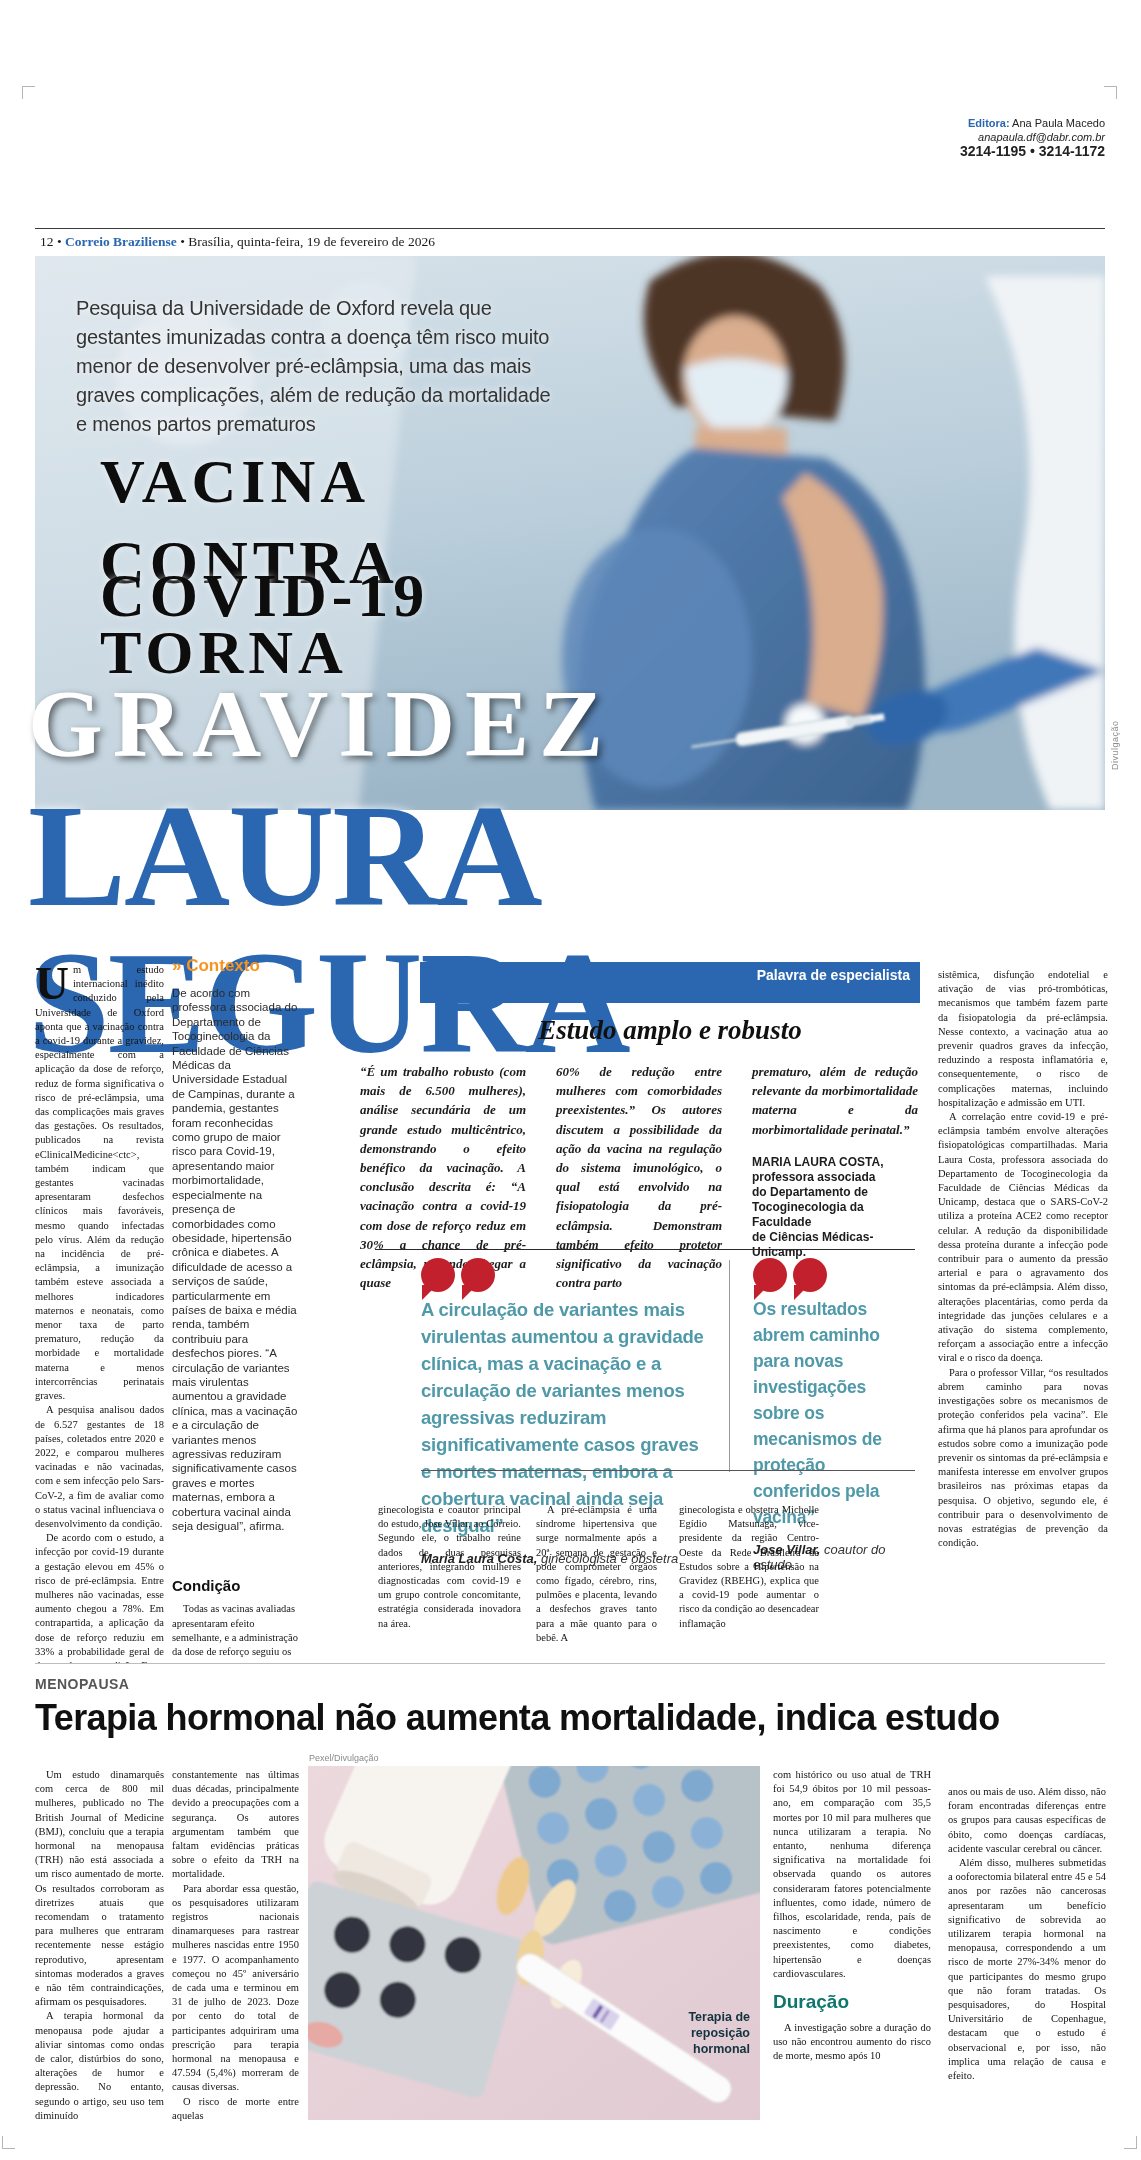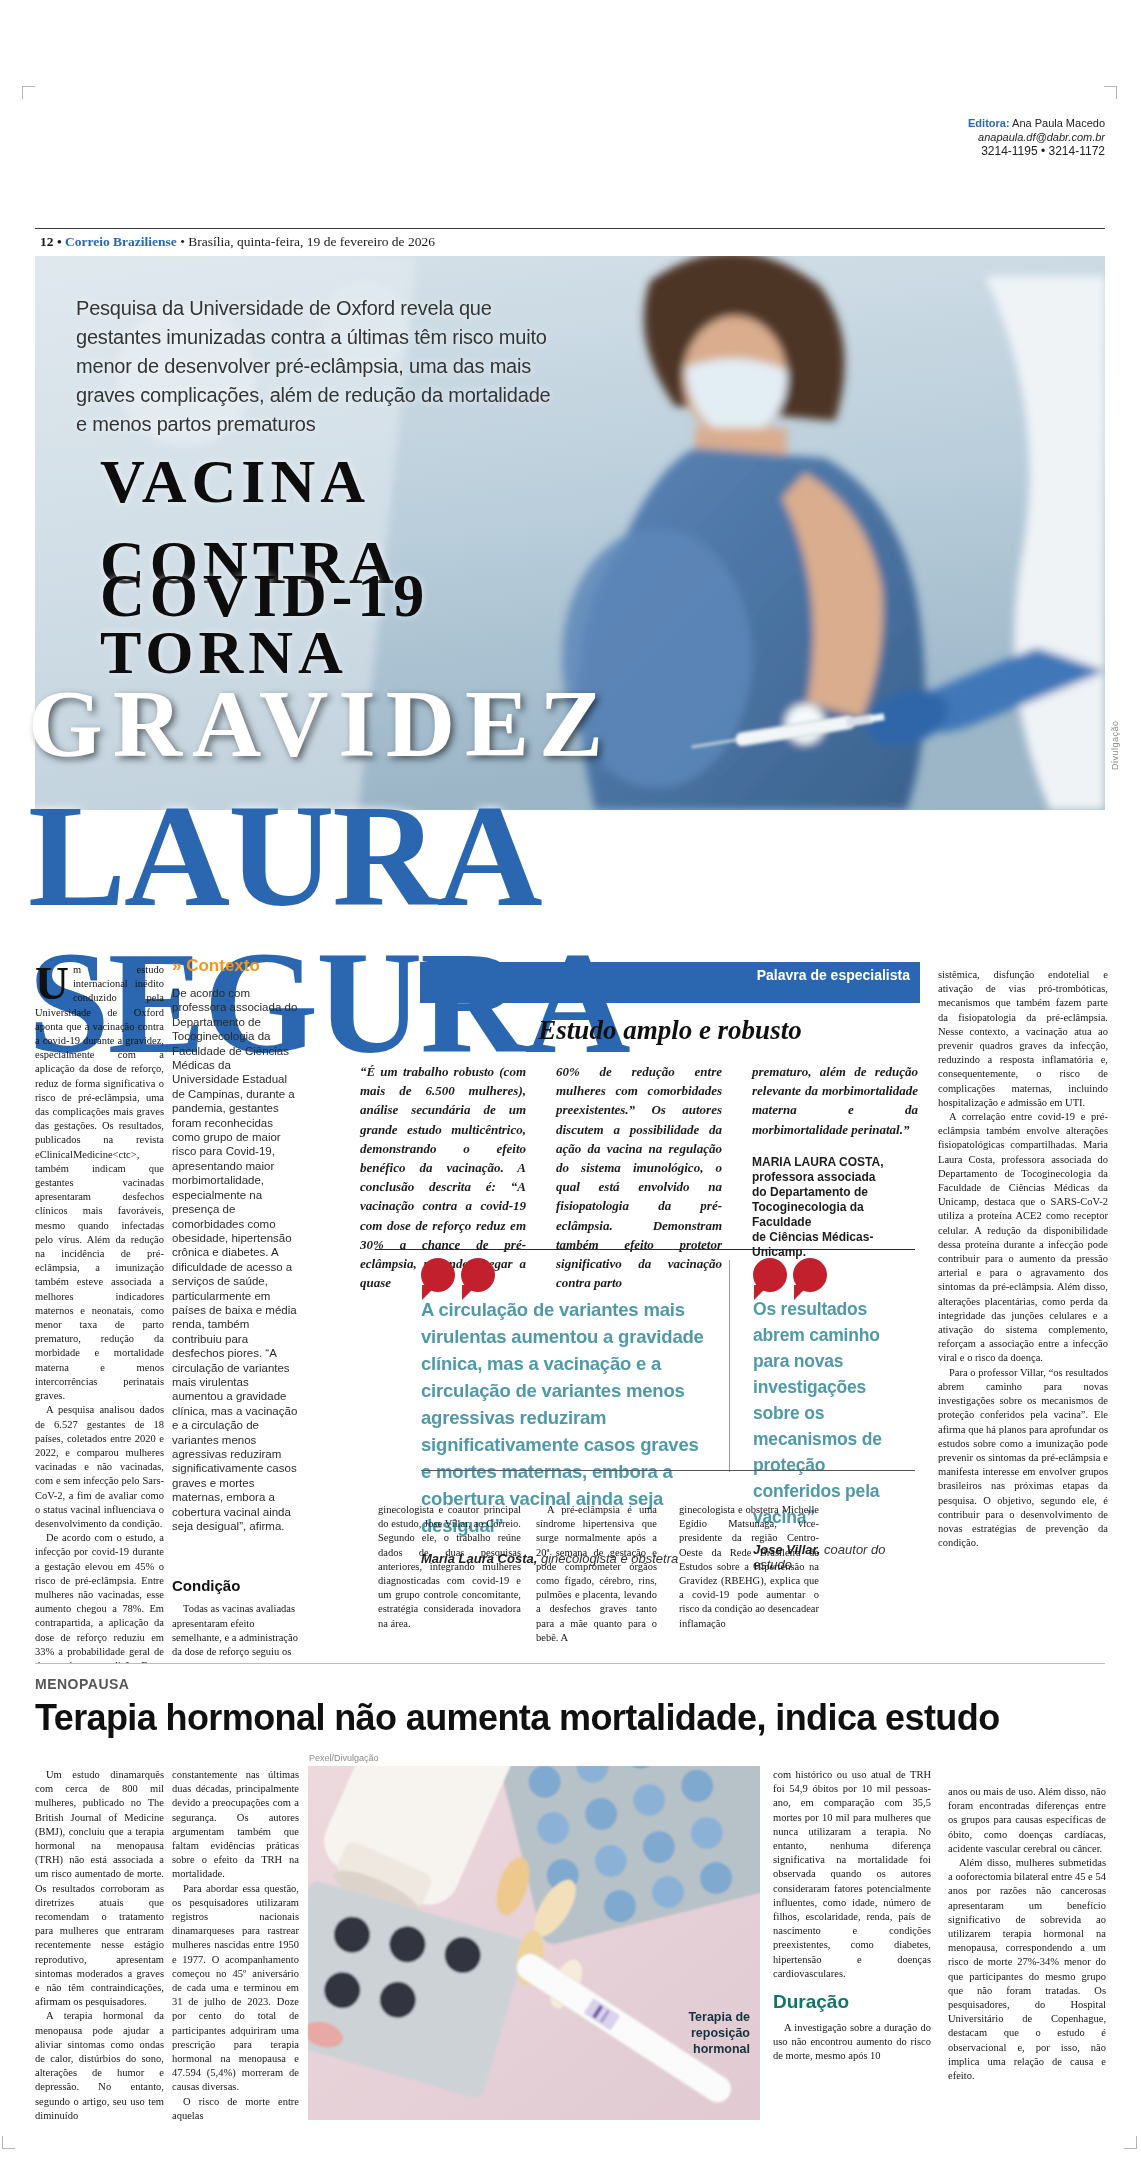--- a/index.html
+++ b/index.html
@@ -10,24 +10,24 @@
   .crop.tl{left:22px;top:86px;border-left-width:1px;border-top-width:1px;}
   .crop.tr{right:24px;top:86px;border-right-width:1px;border-top-width:1px;}
   .crop.bl{left:2px;top:2136px;border-left-width:1px;border-bottom-width:1px;}
   .crop.br{right:4px;top:2136px;border-right-width:1px;border-bottom-width:1px;}
   
   .masthead{position:absolute;left:30px;top:76px;font:bold 146px/1 "Liberation Sans",sans-serif;
             color:#2b67b0;letter-spacing:-6px;}
   .editor{position:absolute;right:36px;top:116px;text-align:right;font:11px/14px "Liberation Sans",sans-serif;color:#222;}
   .ed-label{color:#2b67b0;font-weight:bold;}
   .ed-mail{font-style:italic;}
-  .ed-phones{font-weight:normal;font-size:12px;}
+  .ed-phones{font-weight:bold;font-size:14px;}
   .toprule{position:absolute;left:35px;top:228px;width:1070px;border-top:1.5px solid #3a3a3a;}
   .dateline{position:absolute;left:40px;top:234px;font:13.5px "Liberation Serif",serif;color:#1a1a1a;}
-  .dl-num{font-weight:bold;}
+  .dl-num{font-weight:normal;}
   .dl-paper{font-weight:bold;color:#2b67b0;}
   
   .hero{position:absolute;left:35px;top:256px;width:1070px;height:554px;overflow:hidden;background:#b9cdda;}
   .vert-credit{position:absolute;left:1110px;top:770px;transform-origin:0 0;transform:rotate(-90deg);
                font:9px "Liberation Sans",sans-serif;color:#8d8d8d;letter-spacing:.5px;}
   .lede{position:absolute;left:76px;top:294px;width:478px;font:20px/29px "Liberation Sans",sans-serif;
         color:#343434;text-shadow:0 0 7px rgba(255,255,255,.85);letter-spacing:-.2px;}
   .hl{position:absolute;left:100px;font:bold 62px/1 "Liberation Serif",serif;color:#0d0d0d;
       letter-spacing:5px;text-shadow:0 0 7px rgba(255,255,255,.65);}
   .hl1{top:450px;}.hl2{top:531px;}.hl3{top:564px;}.hl4{top:621px;}
@@ -153,21 +153,21 @@
       <g filter="url(#soft2)" transform="rotate(-9 800 470)">
         <rect x="700" y="462" width="120" height="13" rx="6" fill="#f2f6f8" stroke="#c3d0d8" stroke-width="1.5"></rect>
         <rect x="812" y="464" width="26" height="9" fill="#d7e0e6"></rect>
         <rect x="836" y="465" width="14" height="7" fill="#eef2f5"></rect>
         <rect x="655" y="467" width="46" height="2.5" fill="#cdd8de"></rect>
       </g>
     </svg>
   </div>
   <div class="vert-credit">Divulgação</div>
 
-  <div class="lede">Pesquisa da Universidade de Oxford revela que gestantes imunizadas contra a últimas têm risco muito menor de desenvolver pré-eclâmpsia, uma das mais graves complicações, além de redução da mortalidade e menos partos prematuros</div>
+  <div class="lede">Pesquisa da Universidade de Oxford revela que gestantes imunizadas contra a doença têm risco muito menor de desenvolver pré-eclâmpsia, uma das mais graves complicações, além de redução da mortalidade e menos partos prematuros</div>
 
   <div class="hl hl1">VACINA</div>
   <div class="hl hl2">CONTRA</div>
   <div class="hl hl3">COVID-19</div>
   <div class="hl hl4">TORNA</div>
   <div class="hl-white">GRAVIDEZ</div>
   <div class="hl-blue">LAURA SEGURA</div>
 
   <div class="col col1">
     <p class="first"><span class="dropcap">U</span><span>m estudo internacional inédito conduzido pela Universidade de Oxford aponta que a vacinação contra a covid-19 durante a gravidez, especialmente com a aplicação da dose de reforço, reduz de forma significativa o risco de pré-eclâmpsia, uma das complicações mais graves das gestações. Os resultados, publicados na revista eClinicalMedicine&lt;ctc&gt;, também indicam que gestantes vacinadas apresentaram desfechos clínicos mais favoráveis, mesmo quando infectadas pelo vírus. Além da redução na incidência de pré-eclâmpsia, a imunização também esteve associada a melhores indicadores maternos e neonatais, como menor taxa de parto prematuro, redução da morbidade e mortalidade materna e menos intercorrências perinatais graves.</span></p>

